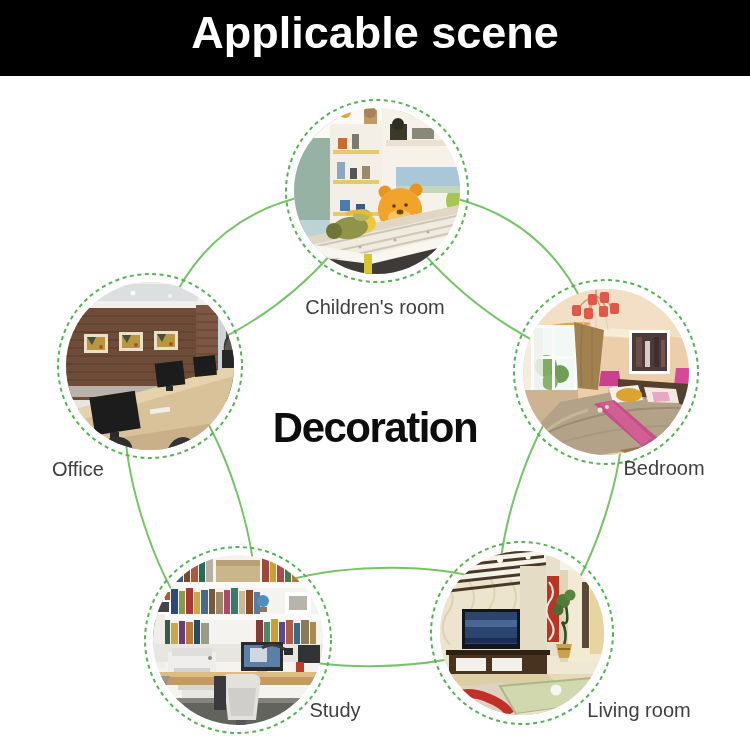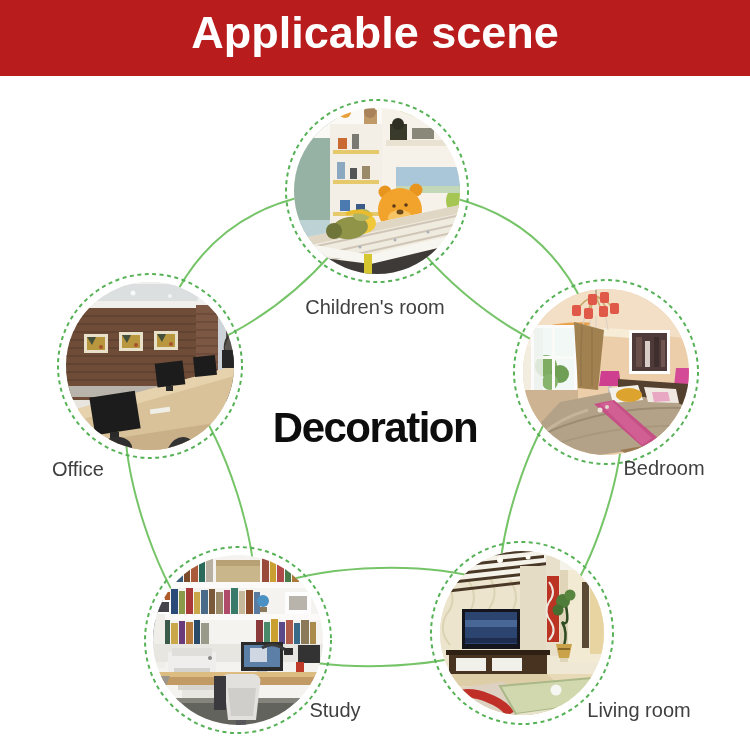--- a/index.html
+++ b/index.html
@@ -1,17 +1,17 @@
 <!DOCTYPE html>
 <html><head>
 <meta charset="utf-8">
 <style>
 html,body{margin:0;padding:0;background:#fff;}
 #page{position:relative;width:750px;height:750px;overflow:hidden;background:#fff;font-family:"Liberation Sans",sans-serif;}
-#hdr{position:absolute;left:0;top:0;width:750px;height:76px;background:#b91c1c;}
+#hdr{position:absolute;left:0;top:0;width:750px;height:76px;background:#000000;}
 #hdr div{text-align:center;color:#fff;font-weight:bold;font-size:45px;line-height:66px;}
 svg{position:absolute;left:0;top:0;}
 </style>
 </head>
 <body>
 <div id="page">
 
 <div id="hdr">
       <div>Applicable scene</div>
     </div>

